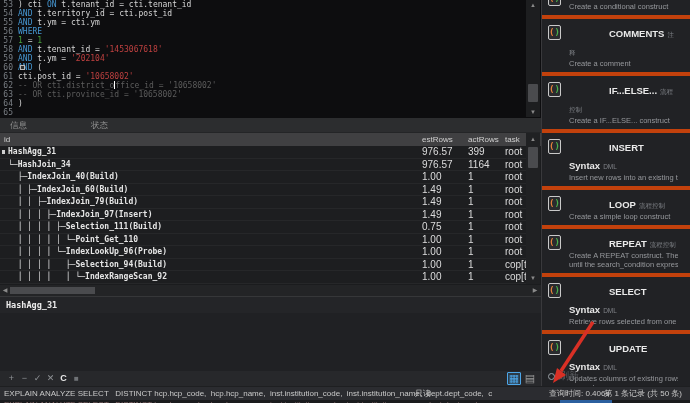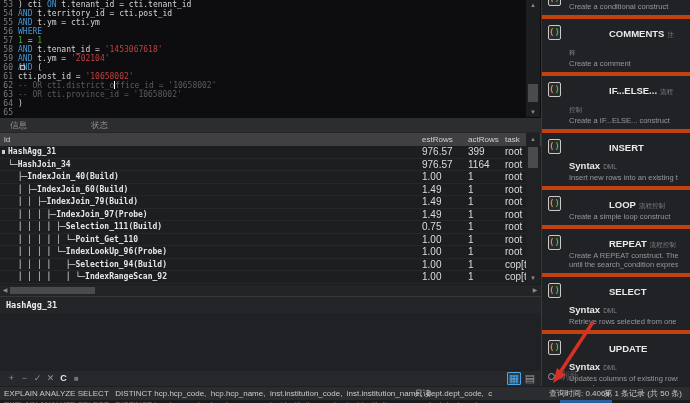--- a/index.html
+++ b/index.html
@@ -205,21 +205,21 @@
           <span class="c-act">1</span>
           <span class="c-task">root</span>
         </div>
         <div class="grid-row">
           <span class="c-id">  │ │ ├─IndexJoin_79(Build)</span>
           <span class="c-est">1.49</span>
           <span class="c-act">1</span>
           <span class="c-task">root</span>
         </div>
         <div class="grid-row">
-          <span class="c-id">  │ │ │ ├─IndexJoin_97(Probe)</span>
+          <span class="c-id">  │ │ │ ├─IndexJoin_97(Insert)</span>
           <span class="c-est">1.49</span>
           <span class="c-act">1</span>
           <span class="c-task">root</span>
         </div>
         <div class="grid-row">
           <span class="c-id">  │ │ │ │ ├─Selection_111(Build)</span>
           <span class="c-est">0.75</span>
           <span class="c-act">1</span>
           <span class="c-task">root</span>
         </div>

